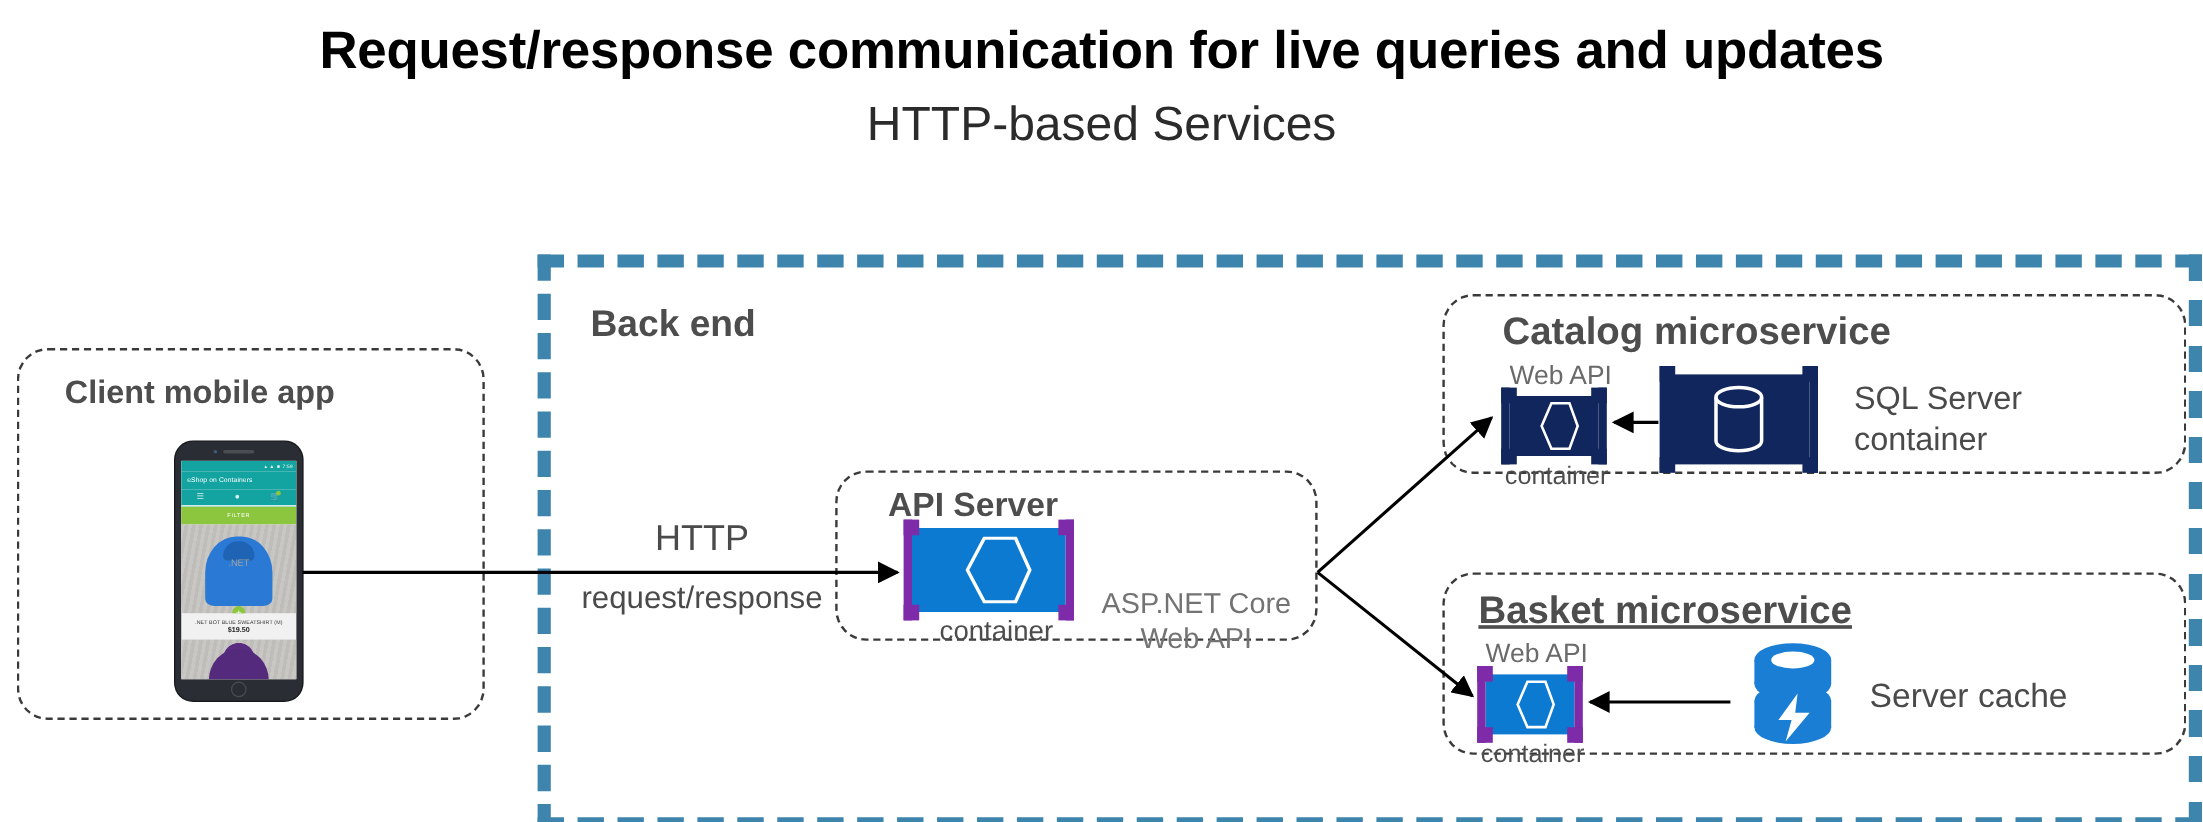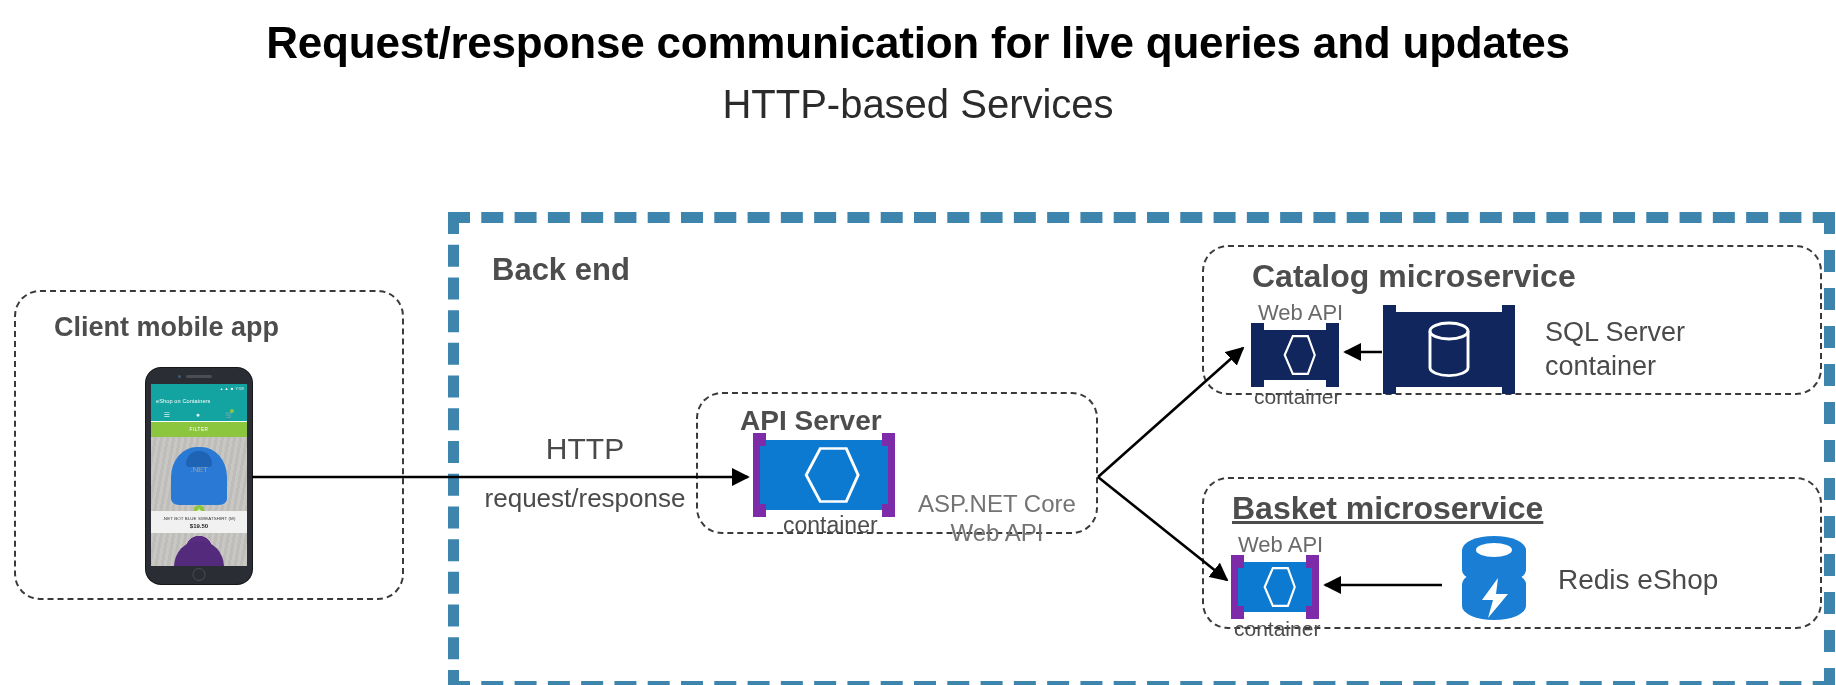--- a/index.html
+++ b/index.html
@@ -381,21 +381,21 @@
       <ellipse cx="46" cy="18" rx="32" ry="14"></ellipse>
       <rect x="14" y="18" width="64" height="20"></rect>
       <ellipse cx="46" cy="38" rx="32" ry="14"></ellipse>
       <ellipse cx="46" cy="52" rx="32" ry="14"></ellipse>
       <rect x="14" y="52" width="64" height="22"></rect>
       <ellipse cx="46" cy="74" rx="32" ry="14"></ellipse>
     </g>
     <ellipse cx="46" cy="18" rx="18" ry="7" fill="#ffffff"></ellipse>
     <polygon points="50,46 34,68 45,68 40,86 60,62 48,62" fill="#ffffff"></polygon>
   </svg>
-  <div id="redis-label">Redis eShop</div>
+  <div id="redis-label">Server cache</div>
 
   <svg class="edges">
     <defs>
       <marker id="arrow" viewBox="0 0 10 10" refX="9" refY="5" markerWidth="7" markerHeight="7" orient="auto-start-reverse">
         <path d="M 0 0 L 10 5 L 0 10 z" fill="#000000"></path>
       </marker>
     </defs>
 
     <line x1="252" y1="477" x2="748" y2="477" stroke="#000000" stroke-width="2.6" marker-end="url(#arrow)"></line>
 

